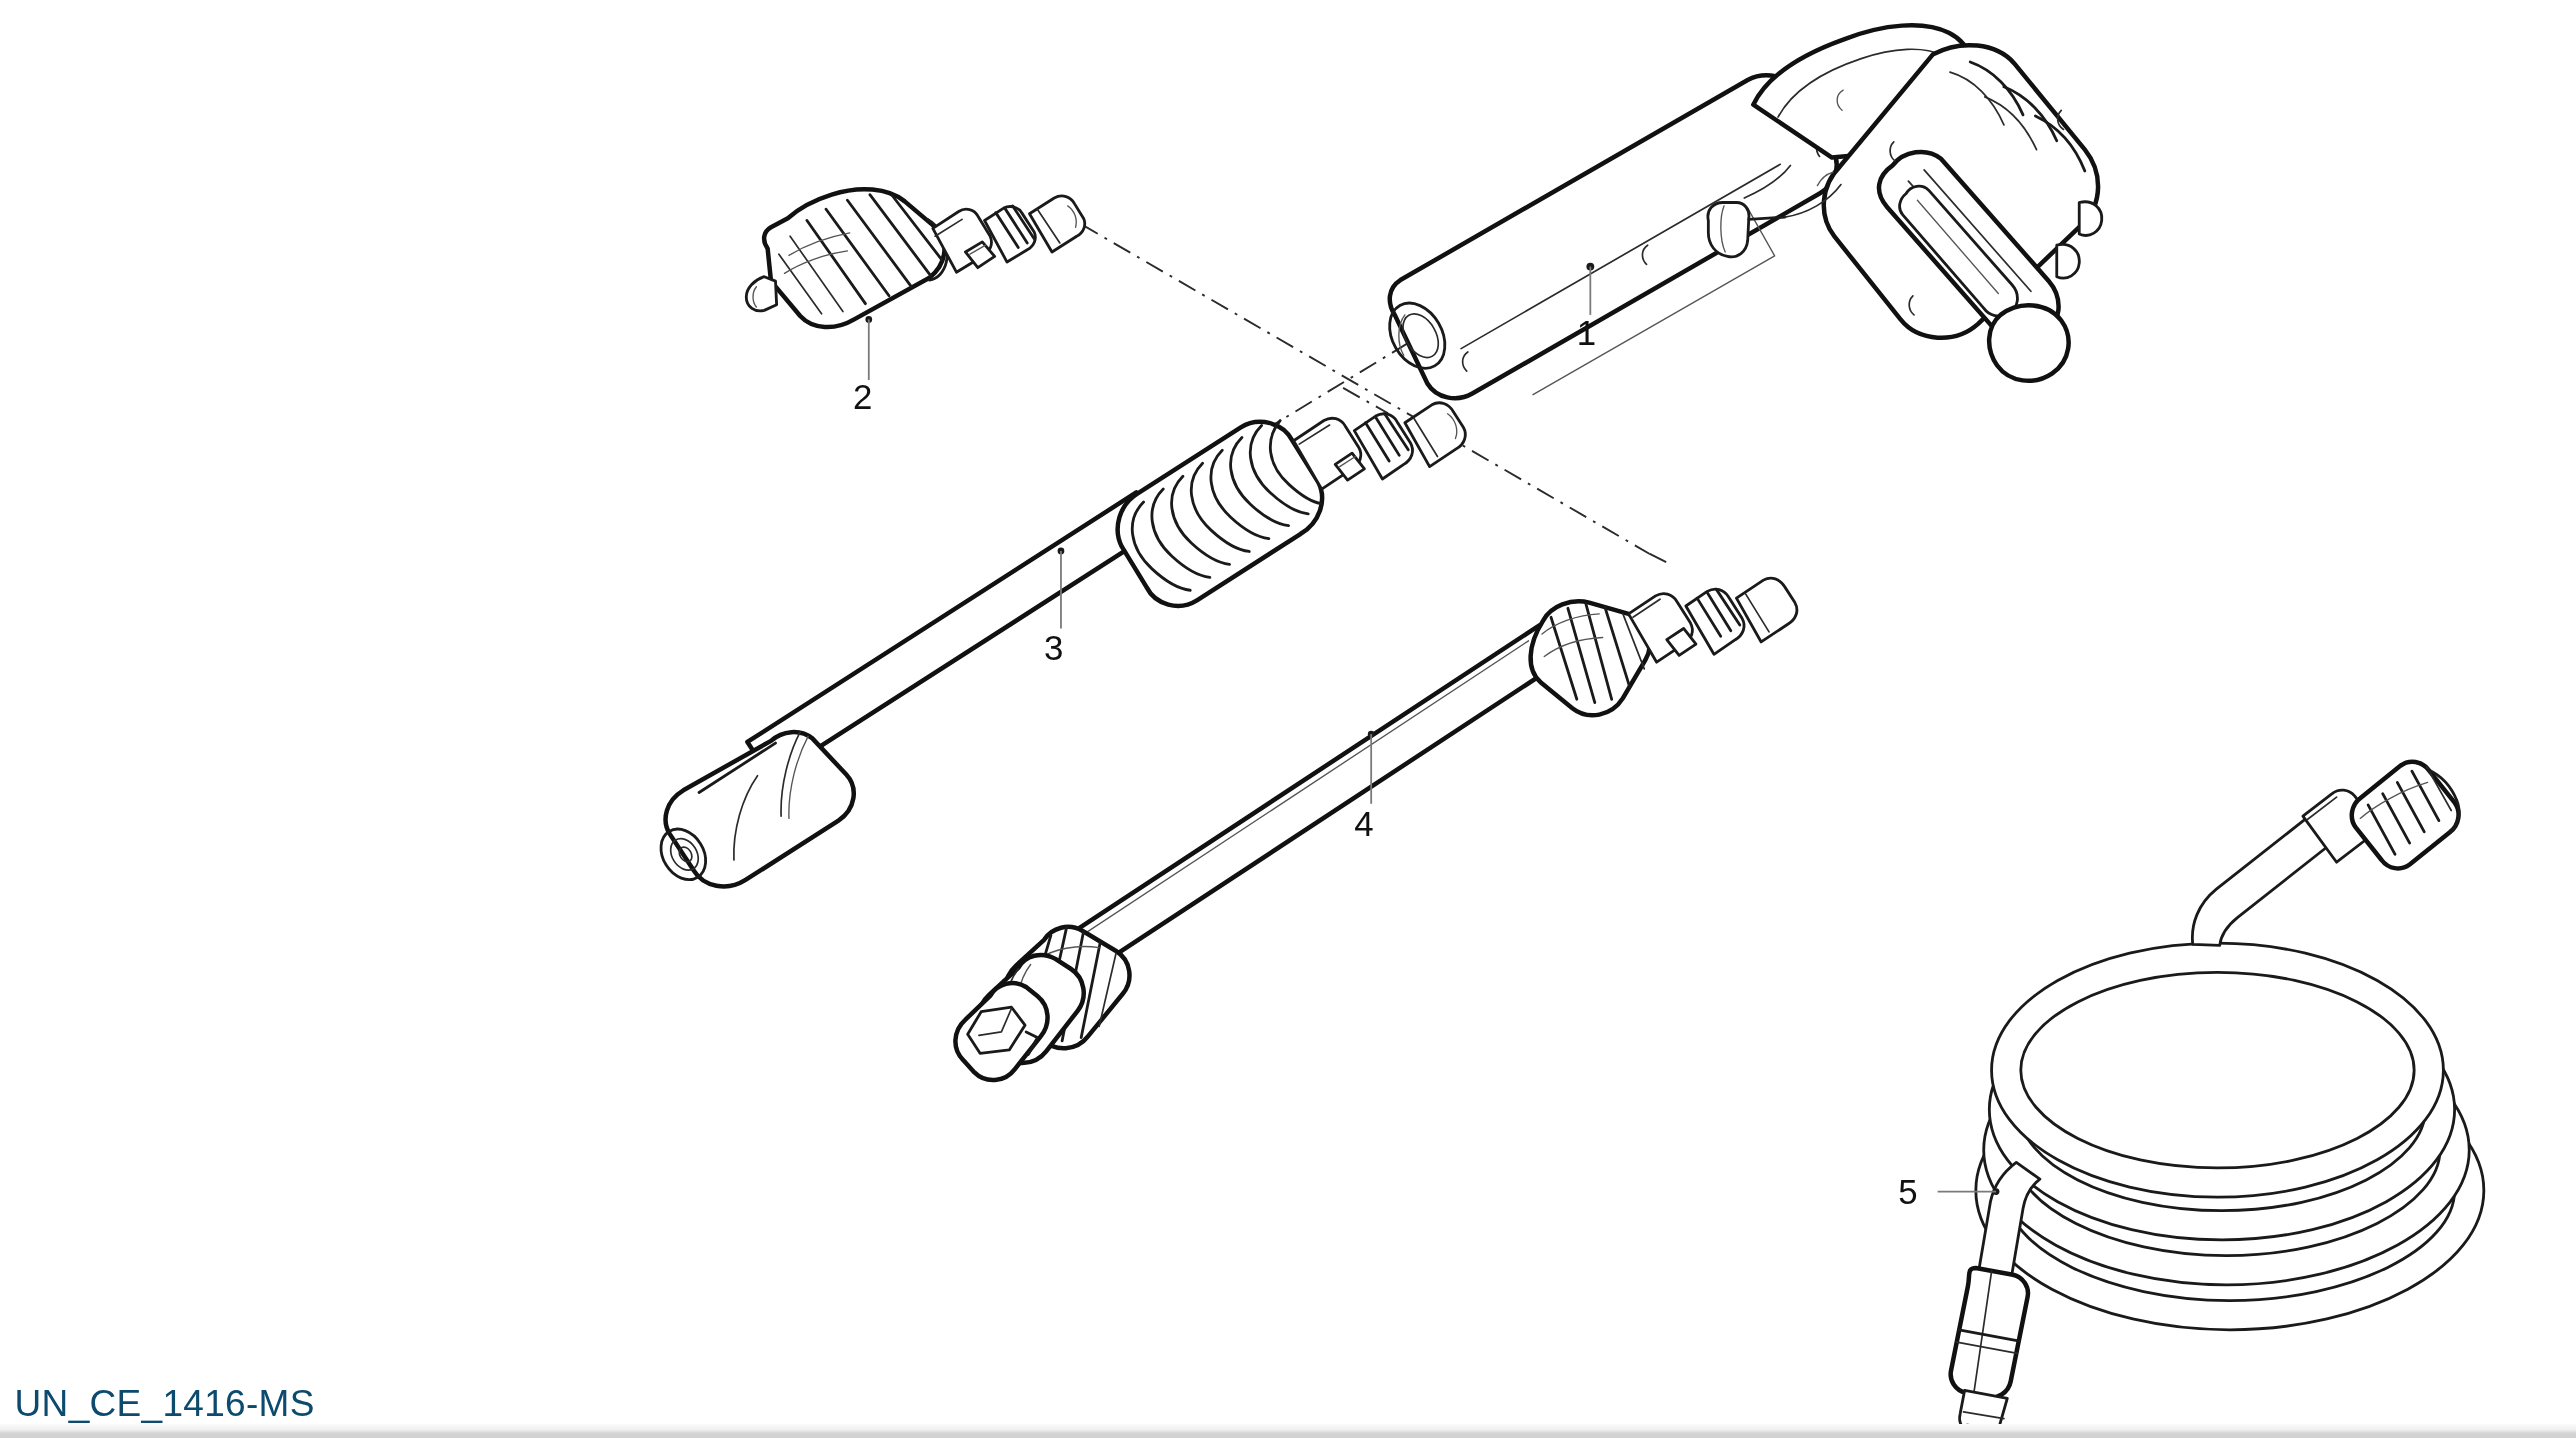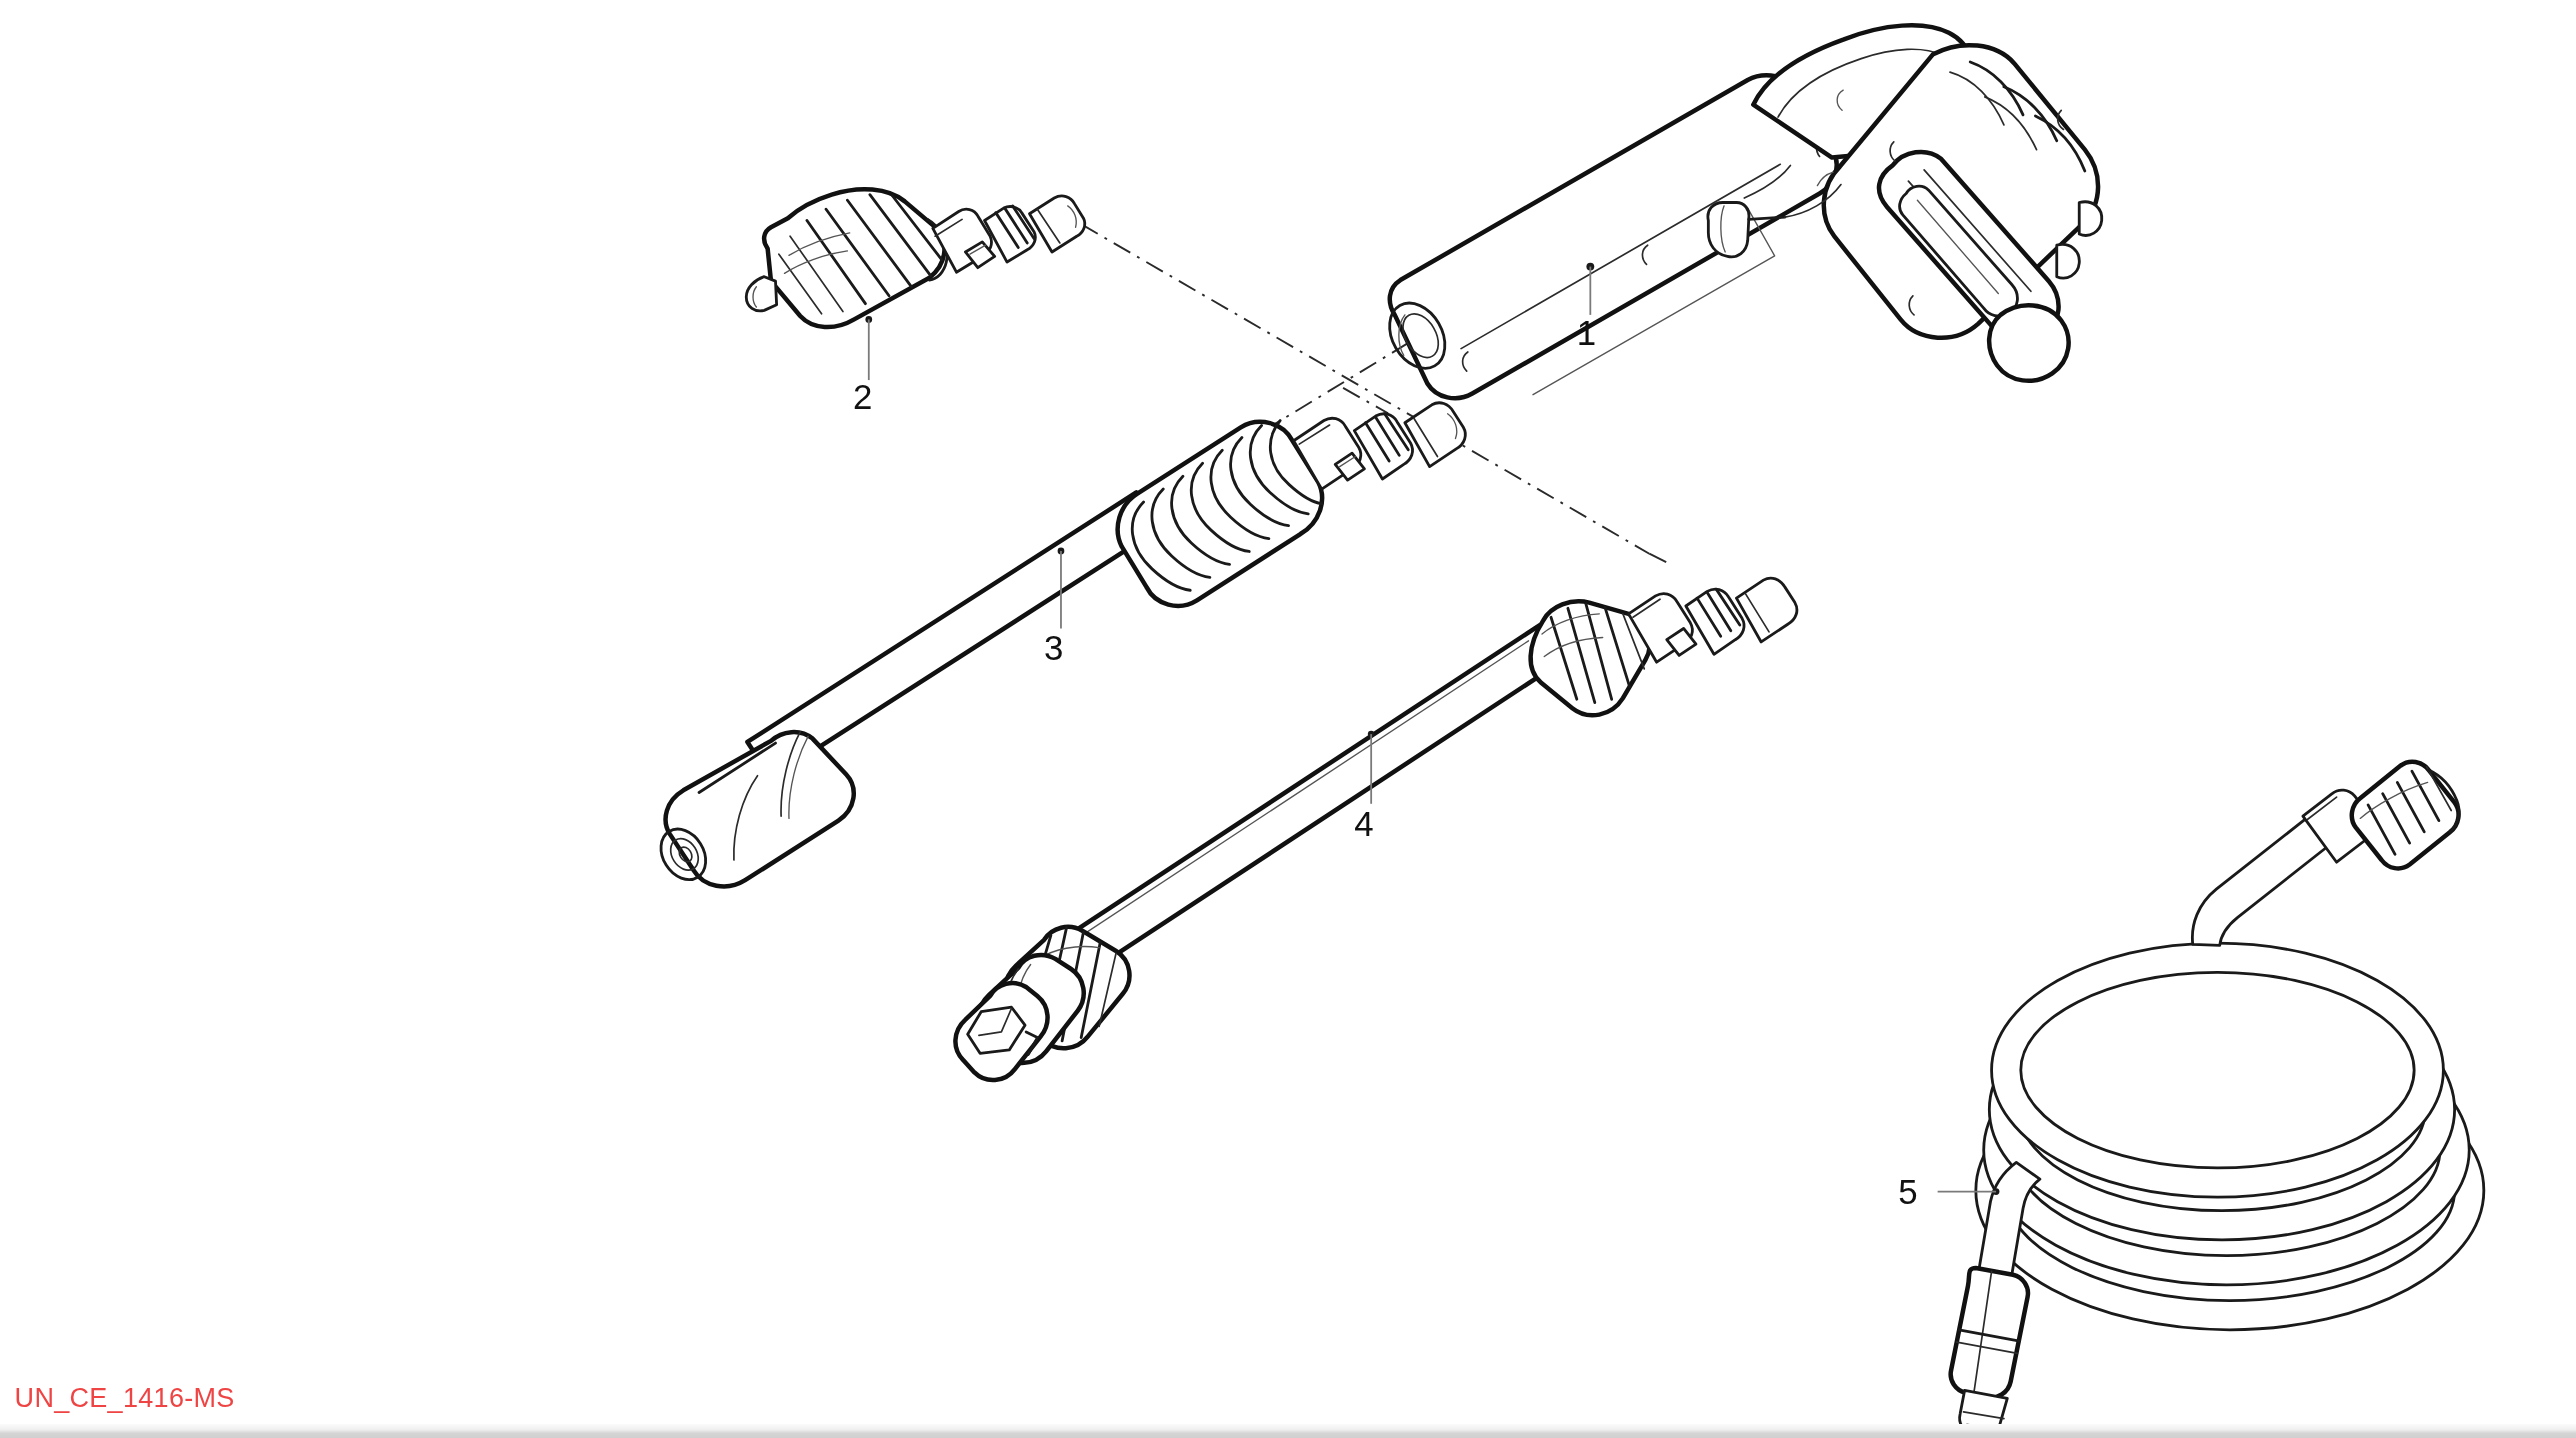--- a/index.html
+++ b/index.html
@@ -79,22 +79,22 @@
   .callout-text {
     font-family: "Liberation Sans", sans-serif;
     font-size: 62px;
     fill: #111111;
     font-weight: 400;
   }
   #caption {
     position: absolute;
     left: 14.6px;
     top: 1383px;
-    font-size: 27px;
-    color: #ef4444;
+    font-size: 37px;
+    color: #0c4a6e;
     letter-spacing: 0.3px;
     white-space: nowrap;
     font-family: "Liberation Sans", sans-serif;
   }
   #footer-bar {
     position: absolute;
     left: 0;
     bottom: 0;
     width: 2576px;
     height: 14.6px;

